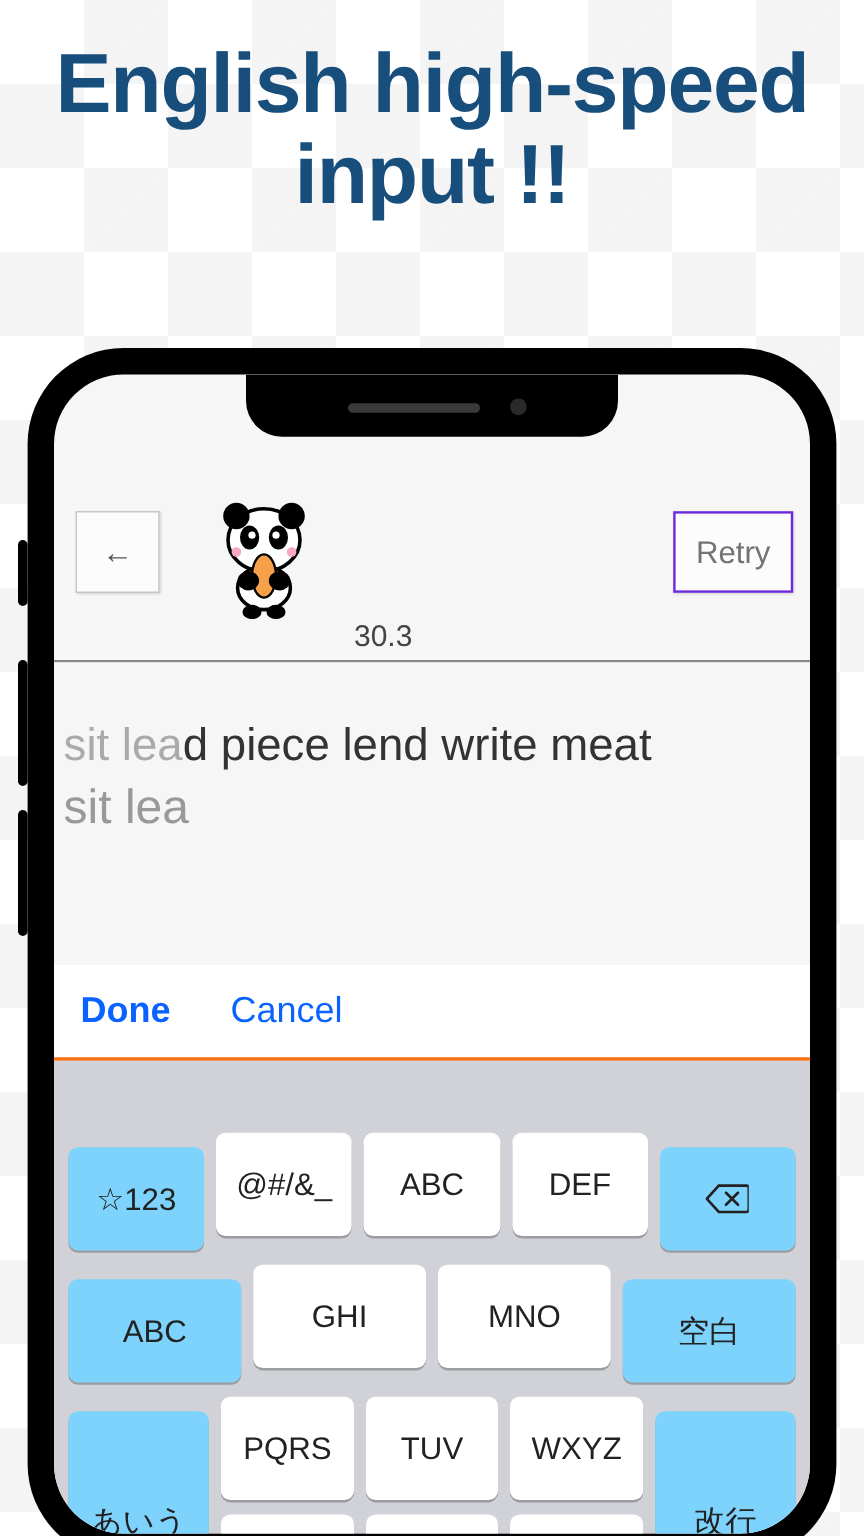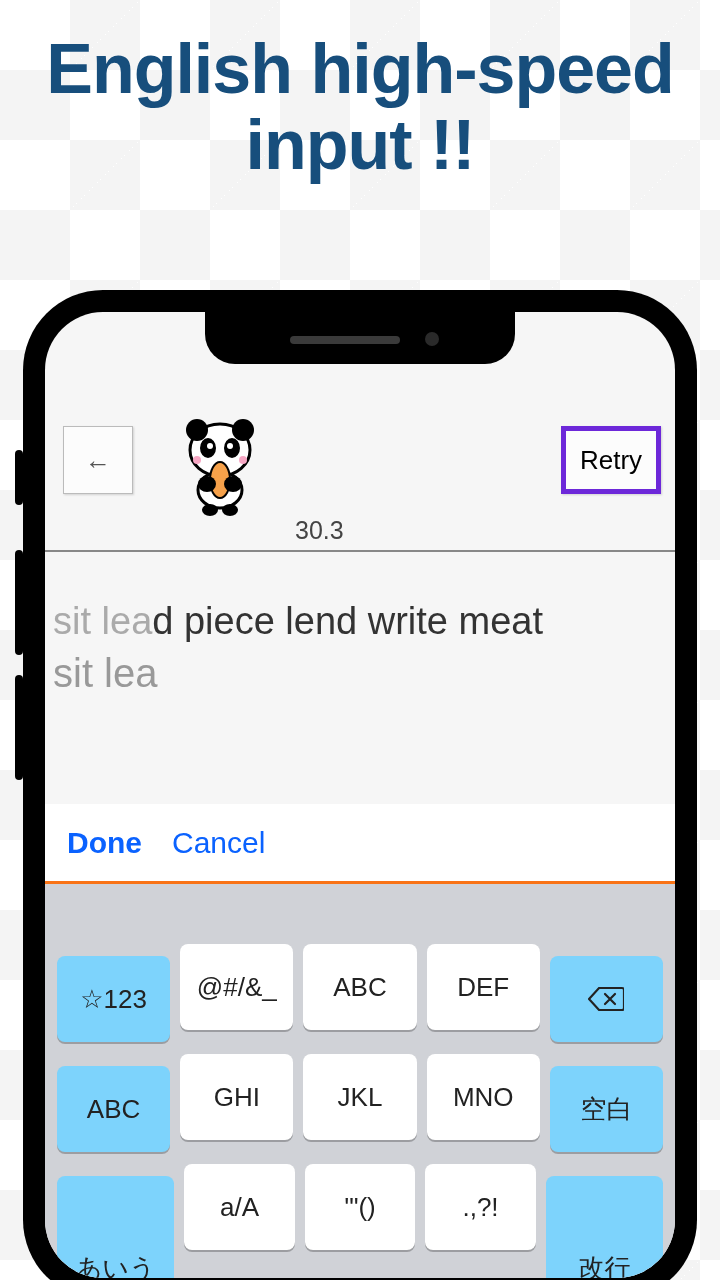--- a/index.html
+++ b/index.html
@@ -106,26 +106,26 @@
     color: #555;
     box-shadow: 1px 1px 2px rgba(0,0,0,0.15);
   }
   .retry-btn {
     position: absolute;
     right: 14px;
     top: 4px;
     width: 100px;
     height: 68px;
     background: #fcfcfc;
-    border: 5px solid #6d28d9;
+    border: 2px solid #6d28d9;
     display: flex;
     align-items: center;
     justify-content: center;
     font-size: 26px;
-    color: #000000;
+    color: #737373;
     box-shadow: 1px 1px 2px rgba(0,0,0,0.15);
   }
   .panda {
     position: absolute;
     left: 130px;
     top: -6px;
     width: 90px;
     height: 100px;
   }
   .timer {
@@ -155,21 +155,21 @@
     height: 80px;
     background: #fff;
     display: flex;
     align-items: center;
     padding: 0 22px;
     gap: 30px;
     font-size: 30px;
     border-bottom: 3px solid #f97316;
   }
   .done { color: #0a62ff; font-weight: 600; }
-  .cancel { color: #0a62ff; }
+  .cancel { color: #0a62ff; margin-left: 20px; }
 
   .kb {
     position: absolute;
     top: 572px;
     left: 0; right: 0; bottom: 0;
     background: #d0d2d7;
     padding: 60px 12px 0;
   }
   .kb-row { display: flex; gap: 10px; margin-bottom: 12px; }
   .key {
@@ -249,27 +249,31 @@
         <div class="key gray">
           <svg class="bksp-svg" viewBox="0 0 36 26">
             <path d="M11 2 L34 2 Q36 2 36 4 L36 22 Q36 24 34 24 L11 24 L1 13 Z" fill="none" stroke="#222" stroke-width="2.2"></path>
             <path d="M17 8 L27 18 M27 8 L17 18" stroke="#222" stroke-width="2.2" stroke-linecap="round"></path>
           </svg>
         </div>
       </div>
       <div class="kb-row">
         <div class="key gray">ABC</div>
         <div class="key">GHI</div>
-        <div class="key">JKL</div>
         <div class="key">MNO</div>
         <div class="key gray">空白</div>
       </div>
       <div class="kb-row">
         <div class="key gray" style="height:184px">あいう</div>
         <div style="flex:3;display:flex;flex-direction:column;gap:12px">
+          <div style="display:flex;gap:10px">
+            <div class="key">PQRS</div>
+            <div class="key">TUV</div>
+            <div class="key">WXYZ</div>
+          </div>
           <div style="display:flex;gap:10px">
             <div class="key">a/A</div>
             <div class="key">'"()</div>
             <div class="key">.,?!</div>
           </div>
         </div>
         <div class="key gray" style="height:184px">改行</div>
       </div>
     </div>
 

